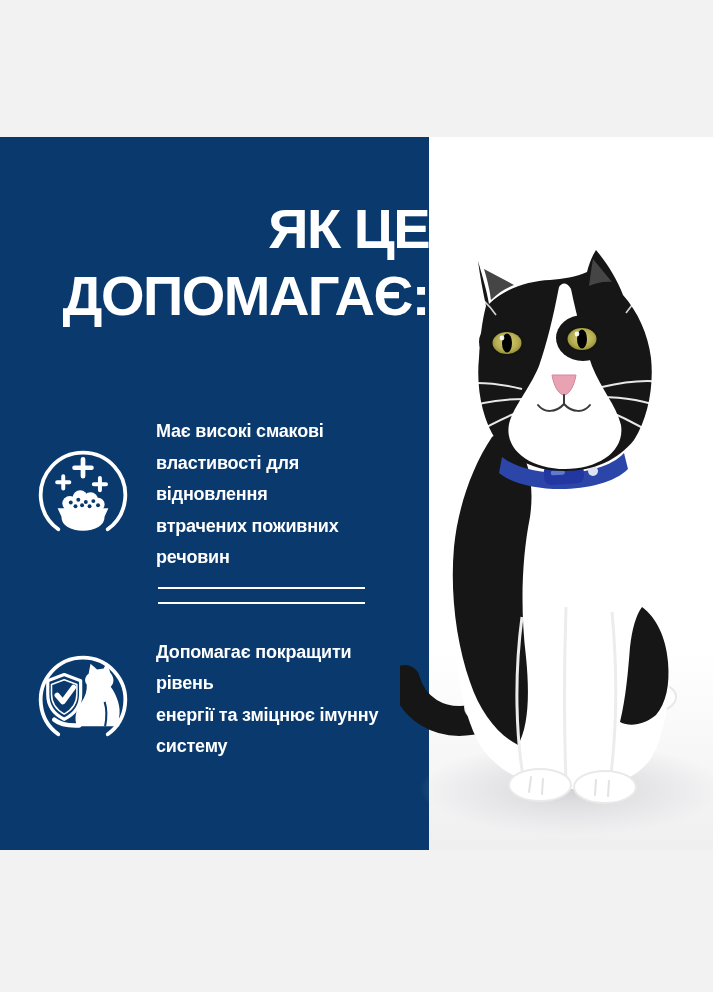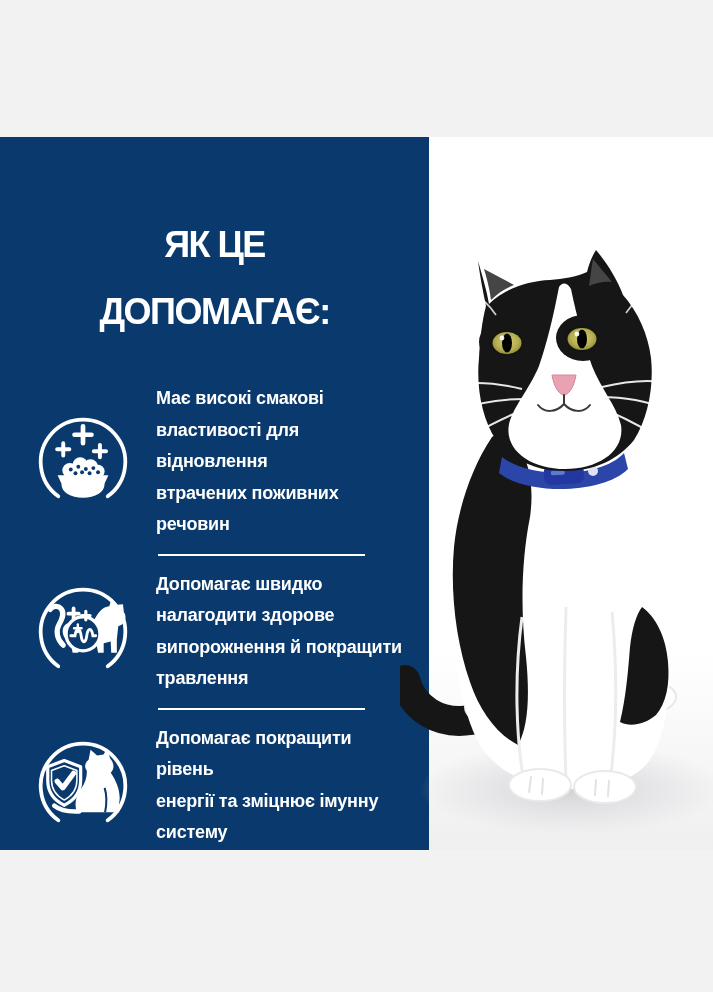--- a/index.html
+++ b/index.html
@@ -2,25 +2,25 @@
 <html style="--page-bg: #f2f2f2; --panel-bg: #0a3a6d; --panel-fg: #ffffff;"><head>
 <meta charset="utf-8">
 <style>
   html,body{margin:0;padding:0;}
   body{background:#e9e9e9;font-family:"Liberation Sans","DejaVu Sans",sans-serif;}
   .stage{position:relative;width:713px;height:992px;overflow:hidden;
          background:var(--page-bg,#f2f2f2);}
   
   .panel{position:absolute;left:0;top:137px;width:429px;height:713px;
          background:var(--panel-bg,#0a3a6d);}
-  .title{position:absolute;top:58px;left:0;right:0;margin:16px;text-align:center;
-         color:var(--panel-fg,#ffffff);font-weight:bold;font-size:36px;
+  .title{position:absolute;top:58px;left:0;right:0;margin:0;text-align:right;
+         color:var(--panel-fg,#ffffff);font-weight:bold;font-size:56px;
          line-height:67px;letter-spacing:-1.5px;white-space:pre-line;}
   .bullets{position:absolute;top:246px;left:36px;width:374px;}
-  .bullet{display:flex;align-items:center;column-gap:26px;}
+  .bullet{display:flex;align-items:center;column-gap:26px;margin-top:33px;}
   .icon{width:94px;height:94px;flex:0 0 94px;}
   .icon svg{display:block;width:94px;height:94px;}
   .btext{margin:0;width:252px;color:var(--panel-fg,#ffffff);font-weight:bold;
          font-size:18px;line-height:31.5px;letter-spacing:-0.2px;white-space:pre-line;}
   .divider{height:2px;width:207px;background:var(--panel-fg,#ffffff);
            margin:13px 0 13px 122px;}
   
   .photo{position:absolute;left:400px;top:137px;width:313px;height:713px;}
   .photo svg{display:block;width:313px;height:713px;}
 </style>
@@ -62,41 +62,20 @@
           </svg>
         </span>
         <p class="btext">Має високі смакові
 властивості для відновлення
 втрачених поживних
 речовин</p>
       </div>
 
       <div class="divider"></div>
 
-      <div class="bullet">
-        <span class="icon">
-          <svg viewBox="0 0 100 100">
-            <path d="M 23.7 86.5 A 45 45 0 1 1 76.3 86.5" fill="none" stroke="#fff" stroke-width="4" stroke-linecap="round"></path>
-
-            <path fill="#fff" d="M 31 72 L 31 57 C 27 51 27.5 44 33 41 L 62 37 C 66 29 71 23 78 22.5 L 80.5 14 L 86.5 21 L 92.5 20.5 L 93.5 29 C 96.5 33 95.5 39 91.5 42 L 87.5 44 L 86 58 L 86 72 L 80 72 L 79.5 60 L 72 62 L 72 72 L 66 72 L 64 60.5 L 47 61 L 45 72 L 39 72 L 36.5 60.5 C 33.5 60.5 32 58.5 31 57 Z"></path>
-            <path d="M 29 64 C 22.5 58 20.5 49 24.5 42 C 28.5 35 30.5 29.5 26.5 25 C 23.5 21.5 18 22 15 26" fill="none" stroke="#fff" stroke-width="5.5" stroke-linecap="round"></path>
-
-            <circle cx="50" cy="52" r="18" fill="var(--panel-bg,#0a3a6d)" stroke="#fff" stroke-width="3.5"></circle>
-            <path d="M 37 54 H 41.5 C 42.5 45 47 45 48 54 C 49 62.5 53 62.5 54 54 C 55 45 59.5 45 60.5 54 H 63.5" fill="none" stroke="#fff" stroke-width="3" stroke-linecap="round"></path>
-            <path d="M 44.5 42 V 50 M 40.5 46 H 48.5" stroke="#fff" stroke-width="2.6" stroke-linecap="round"></path>
-
-            <path d="M 40 25 V 36 M 34.5 30.5 H 45.5" stroke="#fff" stroke-width="4" stroke-linecap="round"></path>
-            <path d="M 53 28 V 37 M 48.5 32.5 H 57.5" stroke="#fff" stroke-width="3.4" stroke-linecap="round"></path>
-          </svg>
-        </span>
-        <p class="btext">Допомагає швидко
-налагодити здорове
-випорожнення й покращити
-травлення</p>
-      </div>
 
       <div class="divider"></div>
 
       <div class="bullet">
         <span class="icon">
           <svg viewBox="0 0 100 100">
             <path d="M 23.7 86.5 A 45 45 0 1 1 76.3 86.5" fill="none" stroke="#fff" stroke-width="4" stroke-linecap="round"></path>
 
             <path d="M 46 77 C 36 77.5 25 75.5 19.5 71" fill="none" stroke="#fff" stroke-width="5" stroke-linecap="round"></path>
             <path fill="#fff" d="M 56 22 L 58 11.5 L 65 17.5 L 72 16.5 L 75.5 9.5 L 79 21 C 83.5 26 83.5 32 79.5 36 C 86.5 46 90.5 58 88.5 68 L 88.5 78 L 44 78 C 40 70 42.5 59.5 48.5 52 C 52.5 46.5 54.5 40 54 33.5 C 51 29.5 52 25 56 22 Z"></path>

